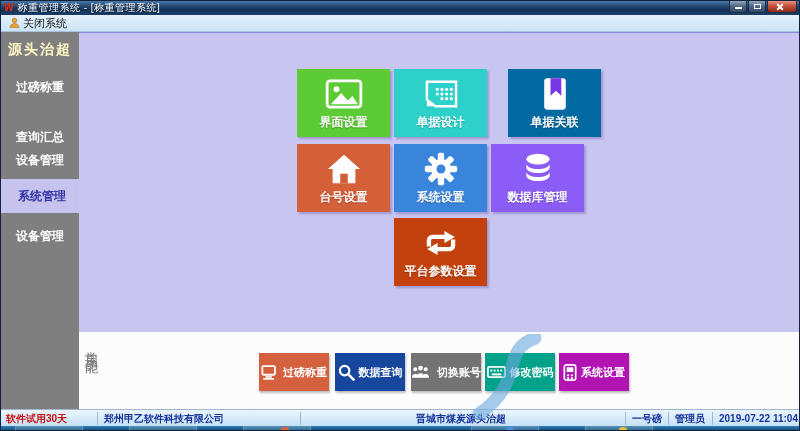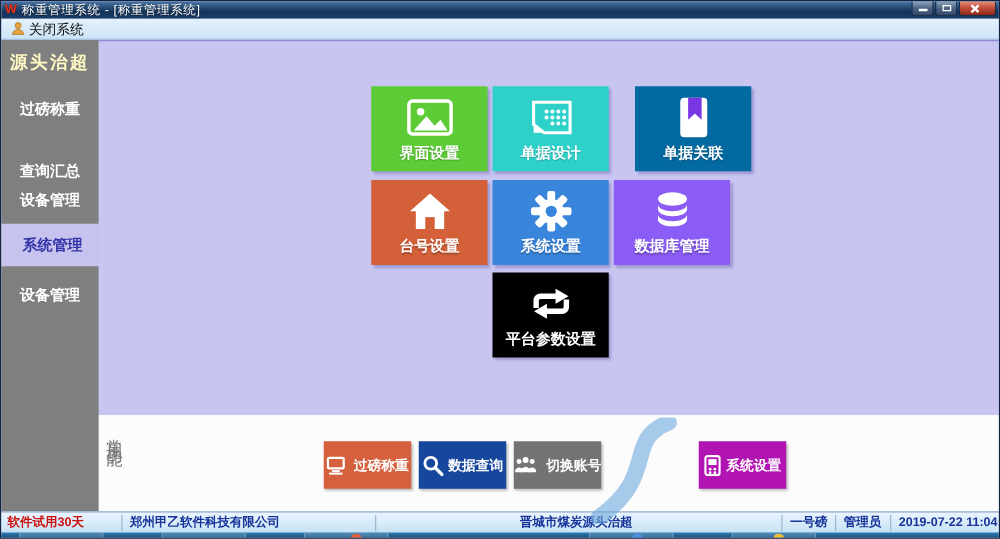--- a/index.html
+++ b/index.html
@@ -185,21 +185,21 @@
       <span class="ticon">
         <svg viewBox="0 0 40 38" width="36" height="34">
           <ellipse cx="20" cy="8" rx="13" ry="6" fill="#fff"></ellipse>
           <path d="M7 13 c0 3.3 5.8 6 13 6 s13 -2.7 13 -6 v4.5 c0 3.3 -5.8 6 -13 6 s-13 -2.7 -13 -6 z" fill="#fff"></path>
           <path d="M7 22 c0 3.3 5.8 6 13 6 s13 -2.7 13 -6 v4.5 c0 3.3 -5.8 6 -13 6 s-13 -2.7 -13 -6 z" fill="#fff"></path>
         </svg>
       </span>
       <span class="tlabel">数据库管理</span>
     </div>
 
-    <div class="tile" style="left: 315px; top: 185px; background-color: #000000; padding-left: 40px;">
+    <div class="tile" style="left: 315px; top: 185px; background-color: #c2410c; padding-left: 40px;">
       <span class="ticon">
         <svg viewBox="0 0 44 32" width="38" height="30">
           <path d="M8 20 v-7 a4 4 0 0 1 4 -4 h16" fill="none" stroke="#fff" stroke-width="5"></path>
           <polygon points="26,2 38,9 26,16" fill="#fff"></polygon>
           <path d="M36 12 v7 a4 4 0 0 1 -4 4 h-16" fill="none" stroke="#fff" stroke-width="5"></path>
           <polygon points="18,16 6,23 18,30" fill="#fff"></polygon>
         </svg>
       </span>
       <span class="tlabel">平台参数设置</span>
     </div>
@@ -232,20 +232,33 @@
             <circle cx="10" cy="3.8" r="2.5"></circle>
             <circle cx="15.5" cy="5" r="2.1"></circle>
           <path d="M1 14 a3.5 4 0 0 1 7 0 z"></path>
             <path d="M6 14 a4 4.6 0 0 1 8 0 z"></path>
             <path d="M12 14 a3.5 4 0 0 1 7 0 z"></path>
         </g>
       </svg>
       <span>切换账号</span>
     </div>
 
+    <div class="fbtn" style="left: 406px; background-color: rgb(0, 162, 138);">
+      <svg width="19" height="14" viewBox="0 0 20 14">
+        <rect x="1" y="1.5" width="18" height="11" rx="1.5" fill="none" stroke="#fff" stroke-width="1.8"></rect>
+        <g fill="#fff">
+          <rect x="3.5" y="4.5" width="2" height="2"></rect>
+            <rect x="7" y="4.5" width="2" height="2"></rect>
+            <rect x="10.5" y="4.5" width="2" height="2"></rect>
+            <rect x="14" y="4.5" width="2" height="2"></rect>
+          <rect x="5" y="8.5" width="10" height="2"></rect>
+        </g>
+      </svg>
+      <span>修改密码</span>
+    </div>
 
     <div class="fbtn" style="left: 480px; background-color: rgb(177, 20, 179);">
       <svg width="14" height="17" viewBox="0 0 14 18">
         <rect x="1" y="1" width="12" height="16" rx="2" fill="none" stroke="#fff" stroke-width="1.8"></rect>
         <rect x="3.5" y="3.5" width="7" height="5" fill="#fff"></rect>
         <circle cx="5" cy="12" r="1.2" fill="#fff"></circle>
           <circle cx="9" cy="12" r="1.2" fill="#fff"></circle>
         <circle cx="5" cy="15" r="1.2" fill="#fff"></circle>
           <circle cx="9" cy="15" r="1.2" fill="#fff"></circle>
       </svg>

